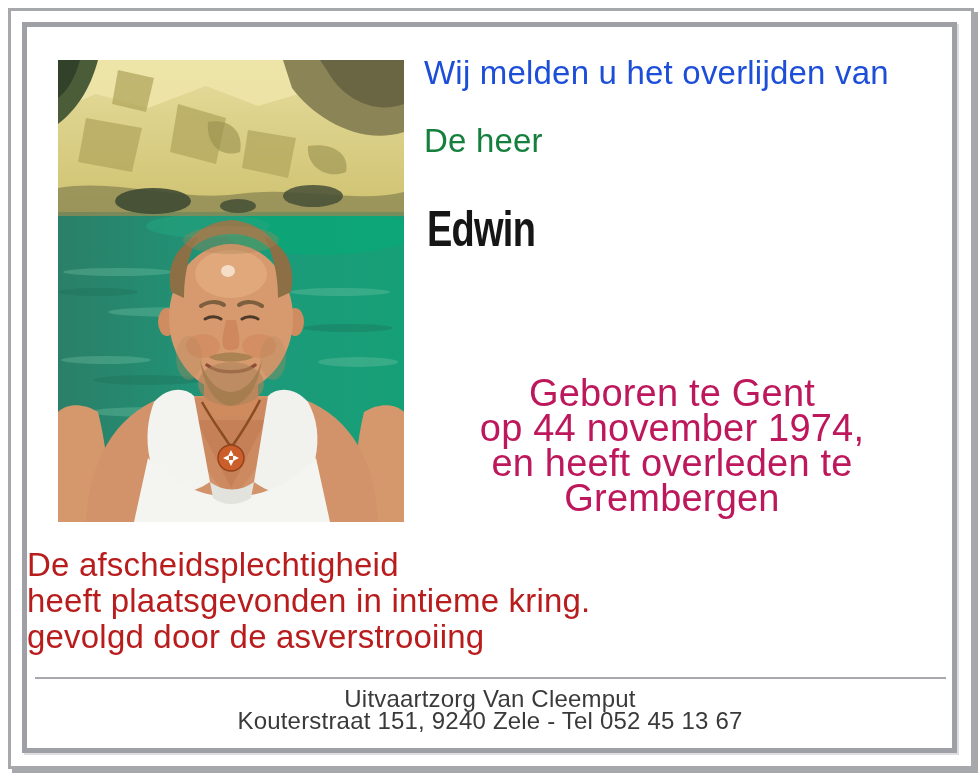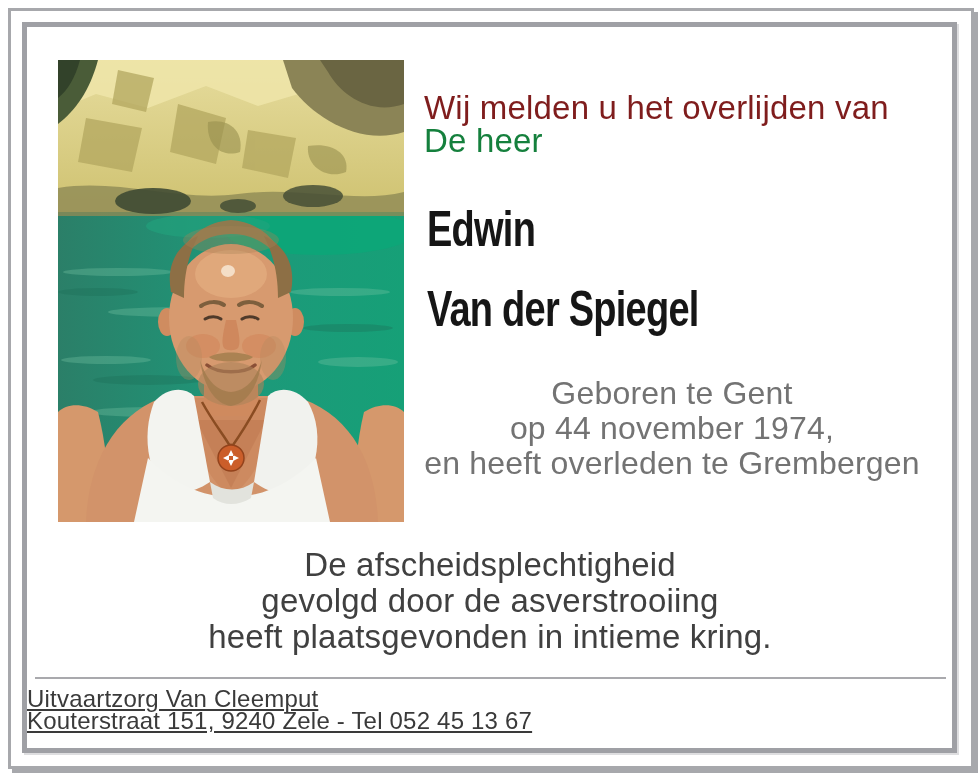--- a/index.html
+++ b/index.html
@@ -18,47 +18,47 @@
     position:absolute;top:22px;left:22px;right:23px;bottom:21px;
     border:5px solid #9fa0a5;
     box-shadow:2px 2px 0 0 rgba(160,160,165,.35);
   }
   .photo{
     position:absolute;left:58px;top:60px;width:346px;height:462px;overflow:hidden;
   }
   .photo svg{display:block;width:100%;height:100%;}
   .intro-line{
     position:absolute;left:424px;top:54px;font-size:33px;line-height:38px;
-    color:#7f1d1d;letter-spacing:.2px;white-space:nowrap;margin-top:35px;
+    color:#1d4ed8;letter-spacing:.2px;white-space:nowrap;
   }
   .salutation-line{
     position:absolute;left:424px;top:122px;font-size:33px;line-height:38px;
     color:#15803d;letter-spacing:.2px;white-space:nowrap;
   }
   .name-block{
     position:absolute;left:427px;top:189px;width:540px;
     font-size:50px;line-height:80px;font-weight:700;color:#161616;white-space:nowrap;
   }
   .name-block .condensed{
     display:inline-block;transform:scaleX(.76);transform-origin:0 50%;letter-spacing:-1px;
   }
   .life-block{
     position:absolute;left:398px;top:376px;width:548px;text-align:center;
-    font-size:32px;line-height:35px;color:#737373;letter-spacing:.2px;
+    font-size:38px;line-height:35px;color:#be185d;letter-spacing:.2px;
   }
   .farewell-block{
-    position:absolute;left:27px;top:547px;width:926px;text-align:center;
-    font-size:33px;line-height:36px;color:#404040;letter-spacing:.2px;
+    position:absolute;left:27px;top:547px;width:926px;
+    font-size:33px;line-height:36px;color:#b91c1c;letter-spacing:.2px;
   }
   .separator{
     position:absolute;left:35px;top:677px;width:911px;height:2px;background:#a9a9ad;
   }
   .footer-block{
-    position:absolute;left:27px;top:688px;width:926px;
-    font-size:24px;line-height:22px;color:#3a3a3a;letter-spacing:.2px;text-decoration:underline;
+    position:absolute;left:27px;top:688px;width:926px;text-align:center;
+    font-size:24px;line-height:22px;color:#3a3a3a;letter-spacing:.2px;
   }
 </style>
 </head>
 <body>
 
 <div class="page">
 
   <div class="outer-frame"></div>
   <div class="inner-frame"></div>
 
@@ -188,35 +188,32 @@
   </div>
 
   <div class="intro-line">Wij melden u het overlijden van</div>
 
   <div class="salutation-line">De heer</div>
 
   <div class="name-block">
     <div>
       <span class="condensed">Edwin</span>
     </div>
-    <div>
-      <span class="condensed">Van der Spiegel</span>
-    </div>
   </div>
 
   <div class="life-block">
     <div>Geboren te Gent</div>
     <div>op 44 november 1974,</div>
     <div>en heeft overleden te Grembergen</div>
   </div>
 
   <div class="farewell-block">
     <div>De afscheidsplechtigheid</div>
+    <div>heeft plaatsgevonden in intieme kring.</div>
     <div>gevolgd door de asverstrooiing</div>
-    <div>heeft plaatsgevonden in intieme kring.</div>
   </div>
 
   <div class="separator"></div>
 
   <div class="footer-block">
     <div>Uitvaartzorg Van Cleemput</div>
     <div>Kouterstraat 151, 9240 Zele - Tel 052 45 13 67</div>
   </div>
 
 </div>

